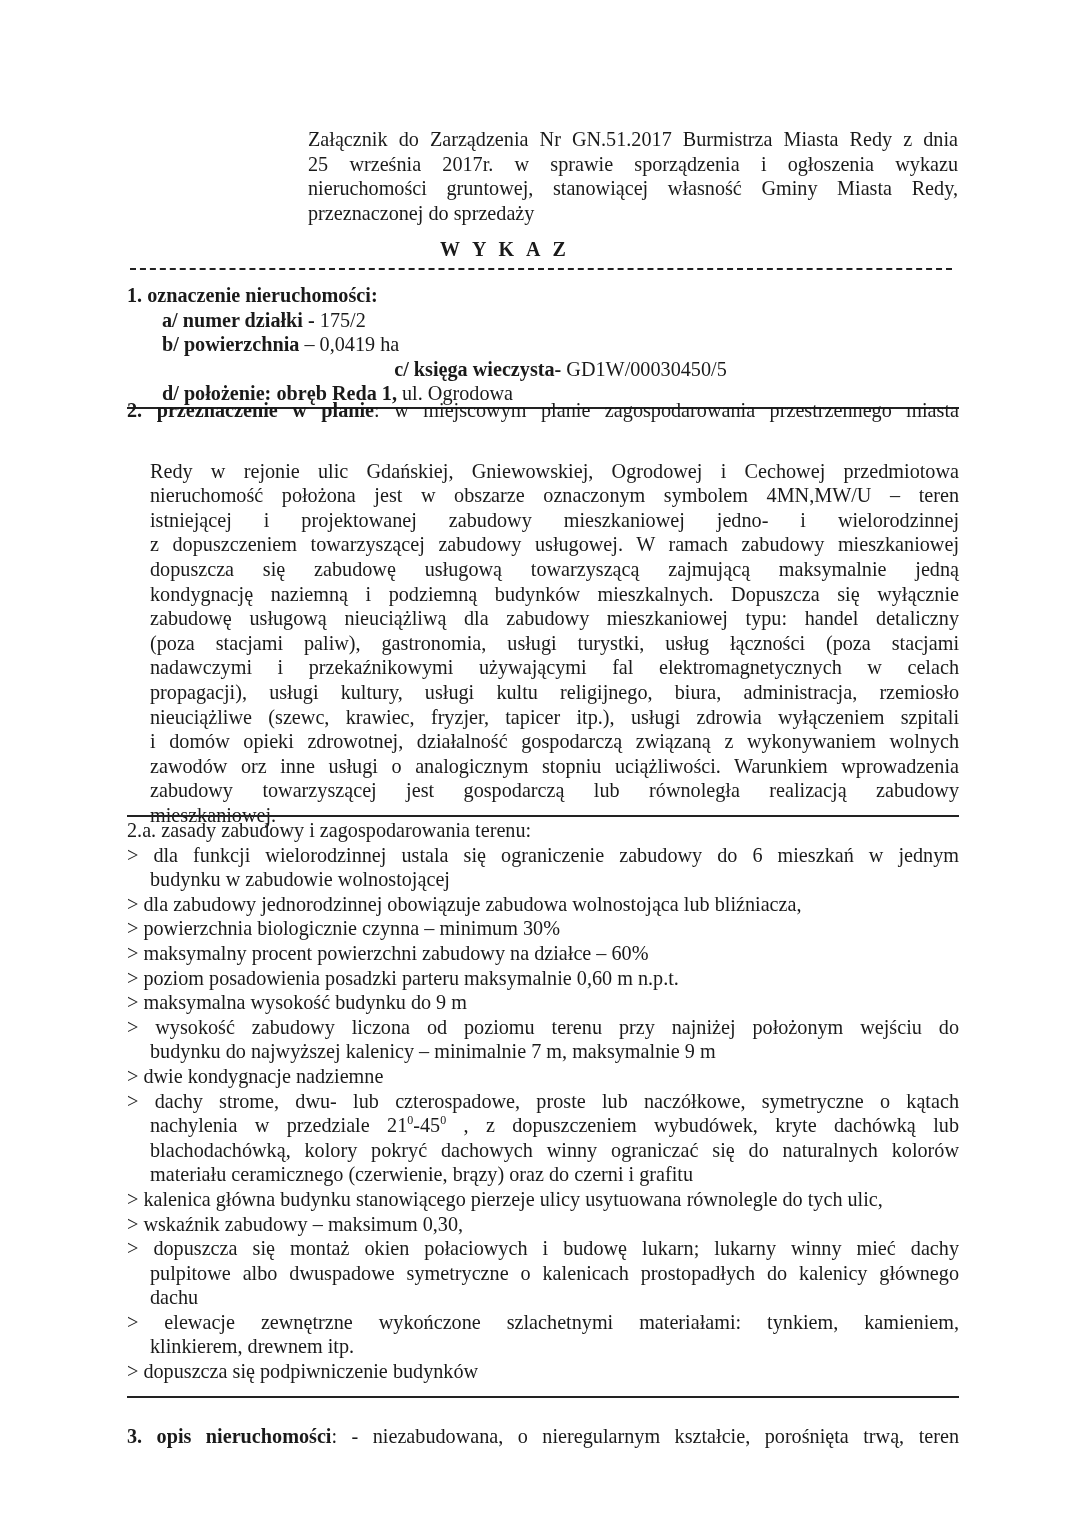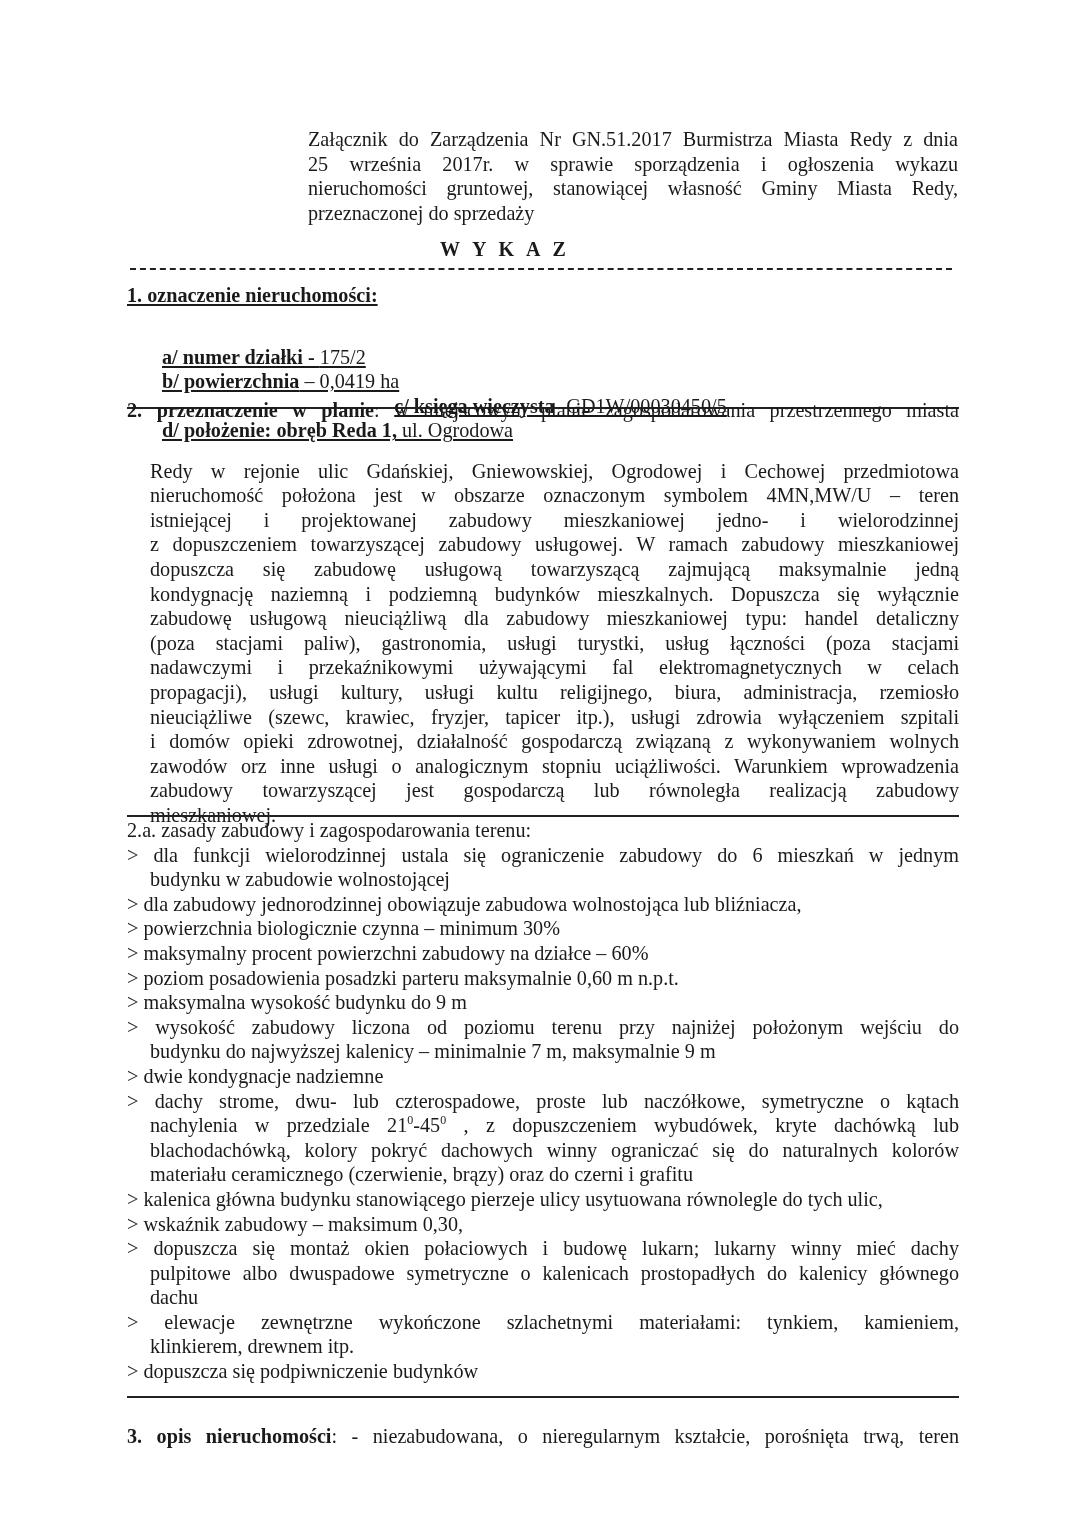--- a/index.html
+++ b/index.html
@@ -22,23 +22,23 @@
 
   <div class="blk" style="left:308px; top:127px; width:650px;">
     <span class="jl">Załącznik do Zarządzenia Nr GN.51.2017 Burmistrza Miasta Redy z dnia</span>
     <span class="jl">25 września 2017r. w sprawie sporządzenia i ogłoszenia wykazu</span>
     <span class="jl">nieruchomości gruntowej, stanowiącej własność Gminy Miasta Redy,</span>
     <span class="line">przeznaczonej  do sprzedaży</span>
   </div>
   <div class="title">W Y K A Z</div>
   <div class="dash" style="top:268px;"></div>
 
-  <div class="blk" style="left:127px; top:283px; width:832px;text-decoration:underline;">
+  <div class="blk" style="left:127px; top:283px; width:832px;">
     <span class="line"><b>1. oznaczenie nieruchomości:</b></span>
-    <span class="line" style="padding-left:35px;margin-top:37px;"><b>a/ numer działki  - </b><span>175/2</span></span>
+    <span class="line" style="padding-left:35px;"><b>a/ numer działki  - </b><span>175/2</span></span>
     <span class="line" style="padding-left:35px;"><b>b/ powierzchnia</b><span> – 0,0419 ha</span></span>
     <span class="line" style="padding-left:35px;text-align:center;"><b>c/ księga wieczysta- </b><span> GD1W/00030450/5</span></span>
     <span class="line" style="padding-left:35px;"><b>d/ położenie: obręb Reda 1,</b><span>  ul. Ogrodowa</span></span>
   </div>
   <div class="rule" style="top:407px;"></div>
 
   <div class="blk" style="left:127px; top:398px; width:832px;">
     <span class="jl"><b>2. przeznaczenie w planie</b><span>:  w miejscowym planie zagospodarowania przestrzennego miasta</span></span>
     <div style="padding-left:23px;margin-top:36px;">
       <span class="jl">Redy w rejonie ulic Gdańskiej, Gniewowskiej, Ogrodowej i Cechowej przedmiotowa</span>

